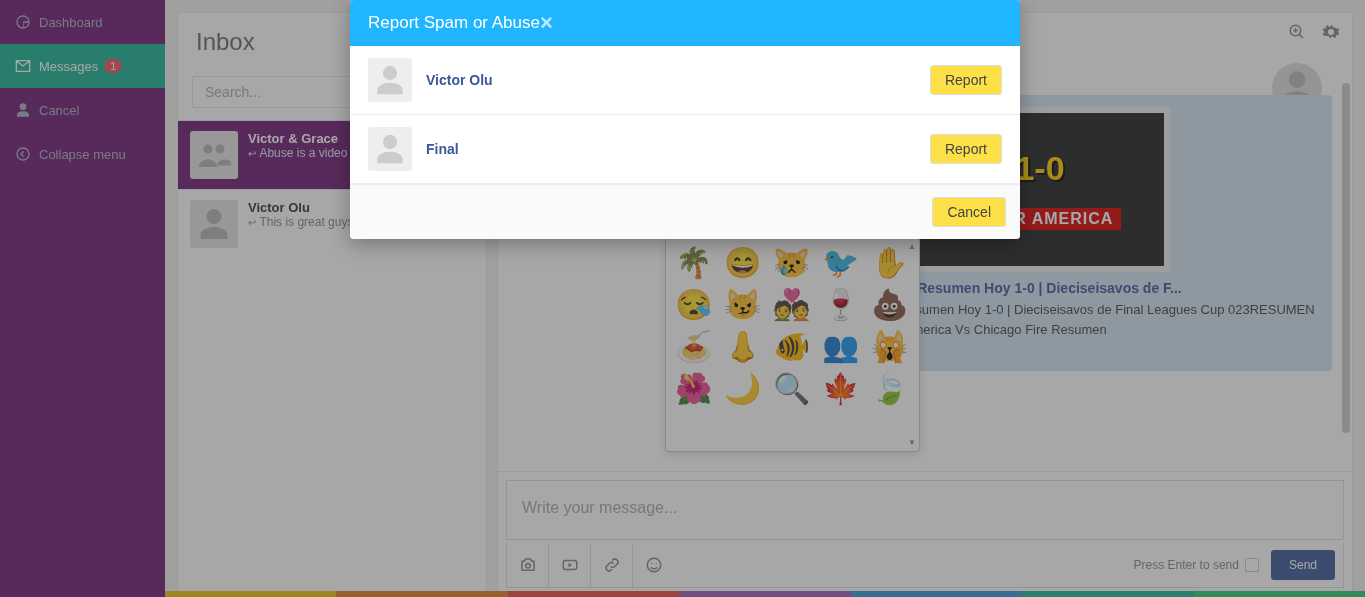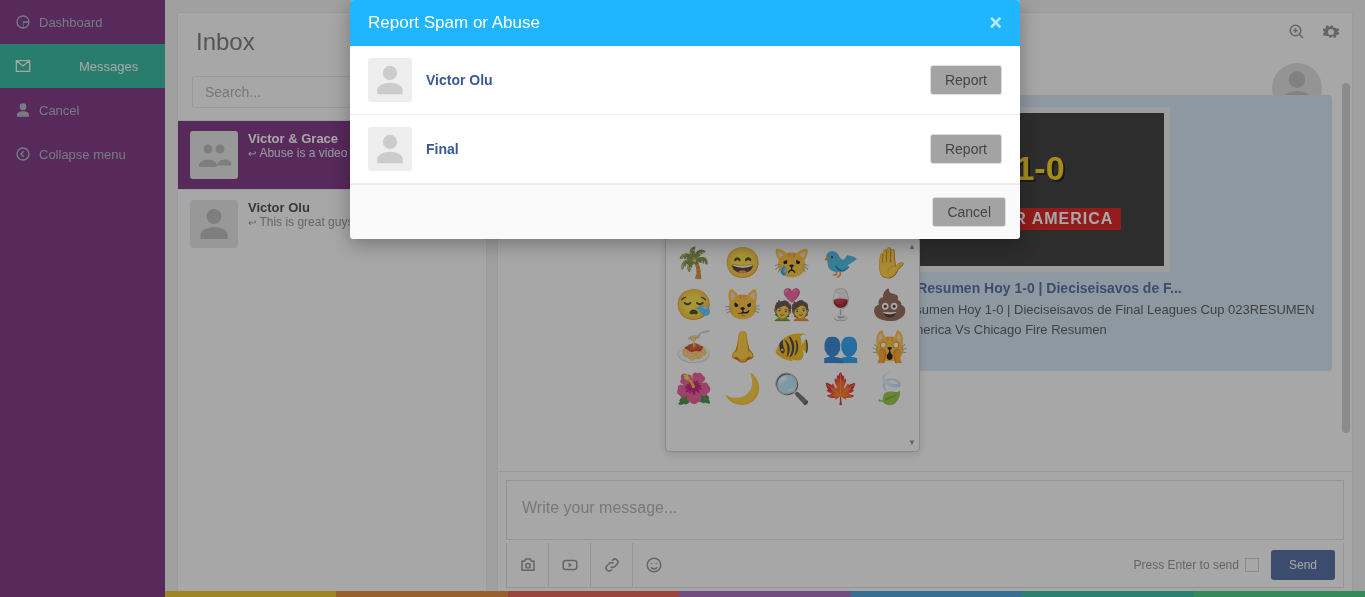--- a/index.html
+++ b/index.html
@@ -1,21 +1,21 @@
 <!DOCTYPE html>
 <html><head>
   <meta charset="utf-8">
   <style>
     * { box-sizing: border-box; margin: 0; padding: 0; }
     body { font-family: "Helvetica Neue", Helvetica, Arial, sans-serif; font-size: 14px; color: #676a6c; background: #2f4050; overflow: hidden; width: 1365px; height: 597px; position: relative; }
 
     
     .sidebar { position: absolute; left: 0; top: 0; width: 184px; height: 597px; background: #701a75; }
     .side-item { display: flex; align-items: center; padding: 14px 15px; color: #a7b1c2; cursor: pointer; font-size: 13px; }
-    .side-item.active { background: #1ab394; color: #fff; position: relative; gap: 40px; }
+    .side-item.active { background: #1ab394; color: #fff; position: relative; }
     .side-item.active .arrow-right { position: absolute; right: -1px; width: 0; height: 0; border-top: 8px solid transparent; border-bottom: 8px solid transparent; border-right: 8px solid #f3f3f4; }
     .side-ico { width: 16px; height: 16px; margin-right: 8px; display: inline-flex; align-items: center; justify-content: center; }
     .side-ico svg { width: 16px; height: 16px; fill: currentColor; }
     .badge-red { background: #ed5565; color: #fff; border-radius: 8px; padding: 1px 6px; font-size: 11px; margin-left: 6px; }
 
     
     .main { position: absolute; left: 165px; top: 0; right: 0; bottom: 0; background: #f3f3f4; padding: 12px 12px 0 12px; }
 
     .content-wrap { display: flex; height: 100%; }
 
@@ -75,28 +75,28 @@
     .enter-label { font-size:12px; color:#888; margin-right:6px;}
     .enter-check { width:14px; height:14px; border:1px solid #ccc; margin-right:12px;}
     .send-btn { background:#3b5998; color:#fff; border:none; padding: 8px 18px; border-radius:3px; font-size:12px; margin-right:8px; cursor:pointer;}
 
     .bottom-rainbow { height:6px; display:flex; position:absolute; bottom:0; left:165px; right:0;}
     .bottom-rainbow div { flex:1; }
 
     
     .overlay { position: absolute; inset: 0; background: rgba(60,60,60,0.45); z-index: 100; }
     .modal { position: absolute; left: 350px; top: 0; width: 670px; background: #fff; border-radius: 4px; box-shadow: 0 5px 20px rgba(0,0,0,0.3); z-index: 101; overflow:hidden;}
-    .modal-head { background: #1fb6ff; color: #fff; padding: 12px 18px; display:flex; justify-content:space-between; align-items:center;}
+    .modal-head { background: #1fb6ff; color: #fff; padding: 12px 18px; display:flex; justify-content:flex-start; align-items:center;}
     .modal-title { font-size: 17px; font-weight: 500;}
     .modal-close { color: rgba(255,255,255,0.7); font-size: 22px; font-weight:bold; cursor:pointer; line-height:1;}
     .modal-row { display:flex; align-items:center; padding: 12px 18px; border-bottom: 1px solid #eee; }
     .modal-ava { width:44px; height:44px; background:#eee; border-radius:3px; margin-right:14px; display:flex; align-items:center; justify-content:center;}
     .modal-ava svg { width:34px; height:34px; fill:#ccc;}
     .modal-name { color:#3b5998; font-weight:bold; flex:1; font-size:14px;}
-    .btn-default { background:#a3a3a3; border:1px solid #ddd; padding:6px 14px; border-radius:3px; cursor:pointer; font-size:14px; color:#444;}
+    .btn-default { background:#fde047; border:1px solid #ddd; padding:6px 14px; border-radius:3px; cursor:pointer; font-size:14px; color:#444;}
     .modal-foot { padding: 12px 14px; text-align:right; background:#fafafa; border-top:1px solid #ececec;}
 
     input, textarea { font-family: inherit; outline: none; }
     ::placeholder { color: #aaa; }
   </style>
 </head>
 <body>
 
 <div class="sidebar">
   <div class="side-item">

